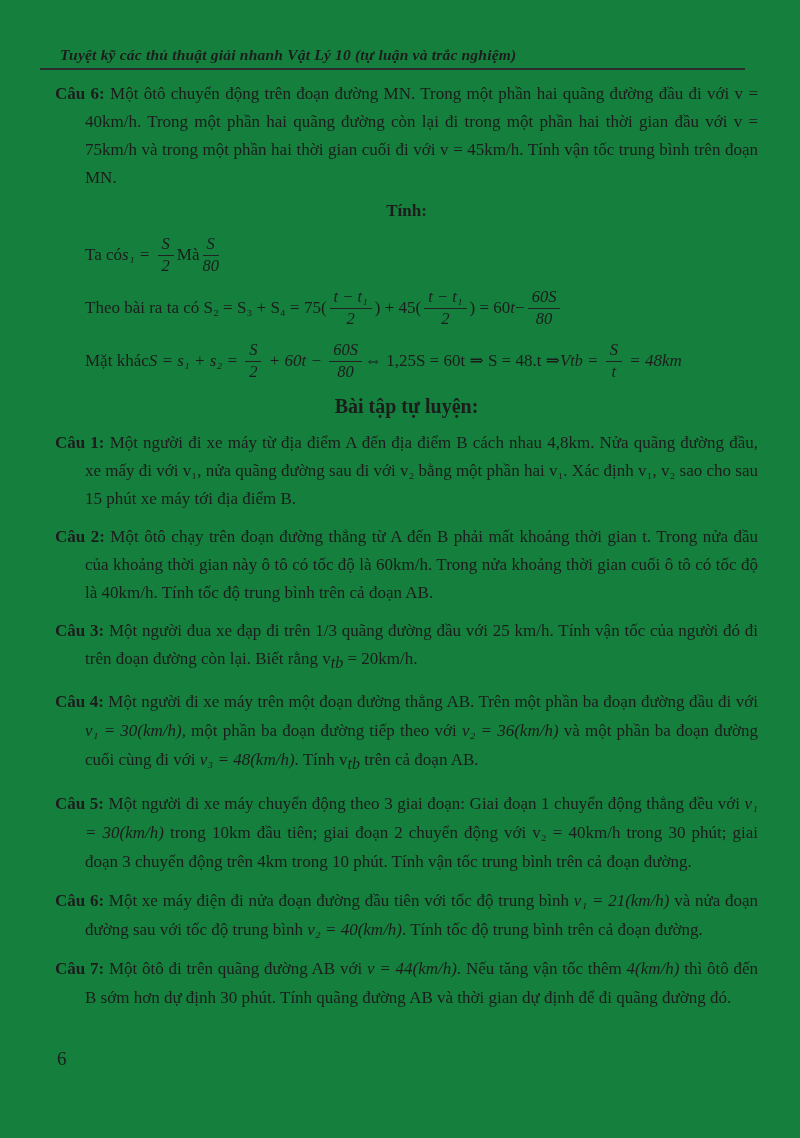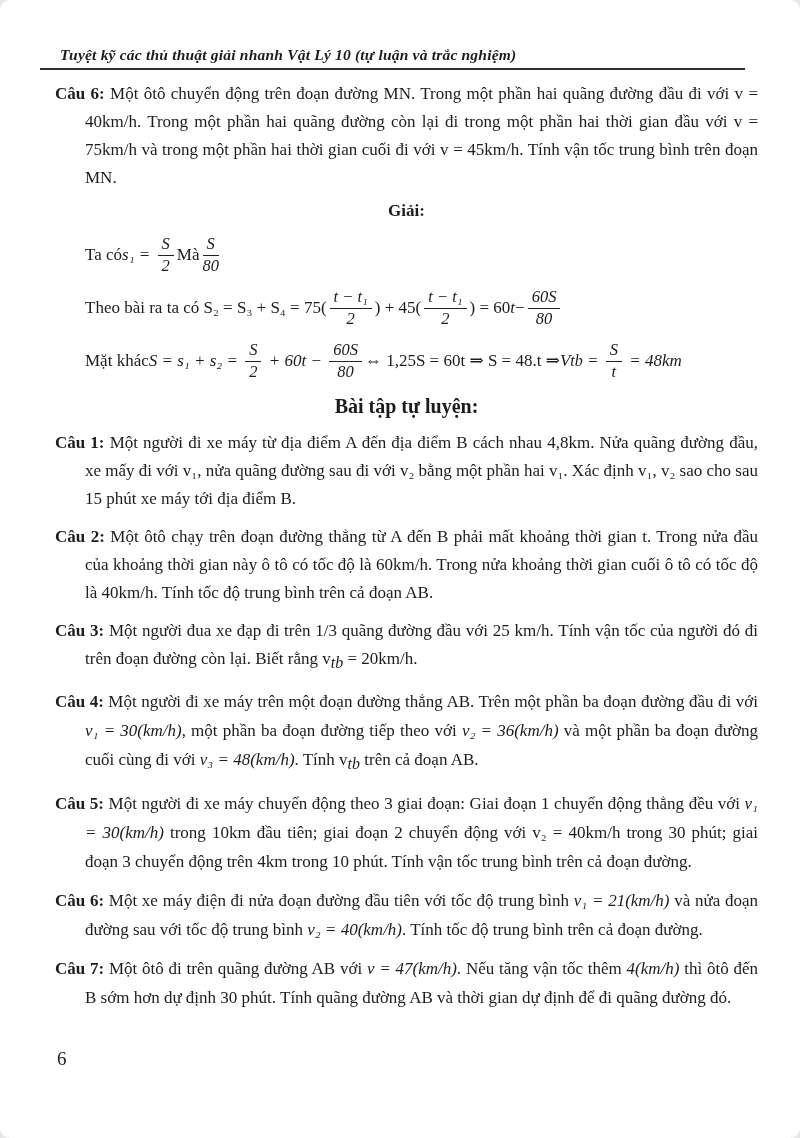--- a/index.html
+++ b/index.html
@@ -1,20 +1,20 @@
 <!DOCTYPE html>
 <html><head>
 <meta charset="utf-8">
 <style>
   html,body{margin:0;padding:0;background:#e8e8e8;}
   .page{
-    width:800px;height:1138px;position:relative;background:#ffffff;
+    width:800px;height:1138px;position:relative;background:#15803d;
     box-sizing:border-box;padding:46px 42px 0 55px;
     font-family:"Liberation Serif","DejaVu Serif",serif;
-    color:#1c1c1c;font-size:17px;overflow:hidden;border-radius:10px;
+    color:#1c1c1c;font-size:17px;overflow:hidden;
   }
   .running-head{
     font-style:italic;font-weight:bold;font-size:15.5px;letter-spacing:.2px;
     padding-left:5px;margin-bottom:4px;
   }
   .head-rule{border-top:2px solid #2d2d2d;width:705px;margin-left:-15px;}
   p.para{margin:10px 0 0 0;text-align:justify;line-height:28px;
          padding-left:30px;text-indent:-30px;}
   p.ex-math{line-height:29px;}
   .qlabel{font-weight:bold;}
@@ -39,37 +39,37 @@
 </head>
 <body>
 
 <div class="page">
 
   <div class="running-head">Tuyệt kỹ các thủ thuật giải nhanh Vật Lý 10 (tự luận và trắc nghiệm)</div>
   <div class="head-rule"></div>
 
   <p class="para"><b class="qlabel">Câu 6:</b><span> Một ôtô chuyển động trên đoạn đường MN. Trong một phần hai quãng đường đầu đi với v = 40km/h. Trong một phần hai quãng đường còn lại đi trong một phần hai thời gian đầu với v = 75km/h và trong một phần hai thời gian cuối đi với v = 45km/h. Tính vận tốc trung bình trên đoạn MN.</span></p>
 
-  <div class="center-head">Giải:</div>
+  <div class="center-head">Tính:</div>
 
   <div class="math-line">Ta có <span class="mi">s₁ = </span><span class="frac"><span class="num">S</span><span class="den">2</span></span>   Mà <span class="frac"><span class="num">S</span><span class="den">80</span></span></div>
   <div class="math-line">Theo bài ra ta có S₂ = S₃ + S₄ =  75(<span class="frac"><span class="num">t − t₁</span><span class="den">2</span></span>) + 45(<span class="frac"><span class="num">t − t₁</span><span class="den">2</span></span>) = 60<span class="mi">t</span> − <span class="frac"><span class="num">60S</span><span class="den">80</span></span></div>
   <div class="math-line">Mặt khác <span class="mi">S = s₁ + s₂ = </span><span class="frac"><span class="num">S</span><span class="den">2</span></span><span class="mi"> + 60t − </span><span class="frac"><span class="num">60S</span><span class="den">80</span></span>  ⇔ 1,25S = 60t  ⇒ S = 48.t  ⇒ <span class="mi">V</span><sub class="mi">tb</sub><span class="mi"> = </span><span class="frac"><span class="num">S</span><span class="den">t</span></span><span class="mi"> = 48km</span></div>
 
   <div class="center-head italic">Bài tập tự luyện:</div>
 
   <p class="para"><b class="qlabel">Câu 1:</b><span> Một người đi xe máy từ địa điểm A đến địa điểm B cách nhau 4,8km. Nửa quãng đường đầu, xe mấy đi với v₁, nửa quãng đường sau đi với v₂  bằng một phần hai v₁. Xác định v₁, v₂ sao cho sau 15 phút xe máy tới địa điểm B.</span></p>
 
   <p class="para"><b class="qlabel">Câu 2:</b><span> Một ôtô chạy trên đoạn đường thẳng từ A đến B phải mất khoảng thời gian t. Trong nửa đầu của khoảng thời gian này ô tô có tốc độ là 60km/h. Trong nửa khoảng thời gian cuối ô tô có tốc độ là 40km/h. Tính tốc độ trung bình trên cả đoạn AB.</span></p>
 
   <p class="para"><b class="qlabel">Câu 3:</b><span> Một người đua xe đạp đi trên 1/3 quãng đường đầu với 25 km/h. Tính vận tốc của người đó đi trên đoạn đường còn lại. Biết rằng v<sub class="mi">tb</sub> = 20km/h.</span></p>
 
   <p class="para ex-math"><b class="qlabel">Câu 4:</b><span> Một người đi xe máy trên một đoạn đường thẳng AB. Trên một phần ba đoạn đường đầu đi với <span class="mi">v₁ = 30(km/h)</span>, một phần ba đoạn đường tiếp theo với <span class="mi">v₂ = 36(km/h)</span> và một phần ba đoạn đường cuối cùng đi với <span class="mi">v₃ = 48(km/h)</span>. Tính v<sub class="mi">tb</sub> trên cả đoạn AB.</span></p>
 
   <p class="para ex-math"><b class="qlabel">Câu 5:</b><span> Một người đi xe máy chuyển động theo 3 giai đoạn: Giai đoạn 1 chuyển động thẳng đều với <span class="mi">v₁ = 30(km/h)</span> trong 10km đầu tiên; giai đoạn 2 chuyển động với v₂ = 40km/h trong 30 phút; giai đoạn 3 chuyển động trên 4km trong 10 phút. Tính vận tốc trung bình trên cả đoạn đường.</span></p>
 
   <p class="para ex-math"><b class="qlabel">Câu 6:</b><span> Một xe máy điện đi nửa đoạn đường đầu tiên với tốc độ trung bình <span class="mi">v₁ = 21(km/h)</span> và nửa đoạn đường sau với tốc độ trung bình <span class="mi">v₂ = 40(km/h)</span>. Tính tốc độ trung bình trên cả đoạn đường.</span></p>
 
-  <p class="para ex-math"><b class="qlabel">Câu 7:</b><span> Một ôtô đi trên quãng đường AB với <span class="mi">v = 47(km/h)</span>.  Nếu tăng vận tốc thêm <span class="mi">4(km/h)</span> thì ôtô đến B sớm hơn dự định 30 phút. Tính quãng đường AB và thời gian dự định để đi quãng đường đó.</span></p>
+  <p class="para ex-math"><b class="qlabel">Câu 7:</b><span> Một ôtô đi trên quãng đường AB với <span class="mi">v = 44(km/h)</span>.  Nếu tăng vận tốc thêm <span class="mi">4(km/h)</span> thì ôtô đến B sớm hơn dự định 30 phút. Tính quãng đường AB và thời gian dự định để đi quãng đường đó.</span></p>
 
   <div class="page-number">6</div>
 
 </div>
 
 </body></html>

